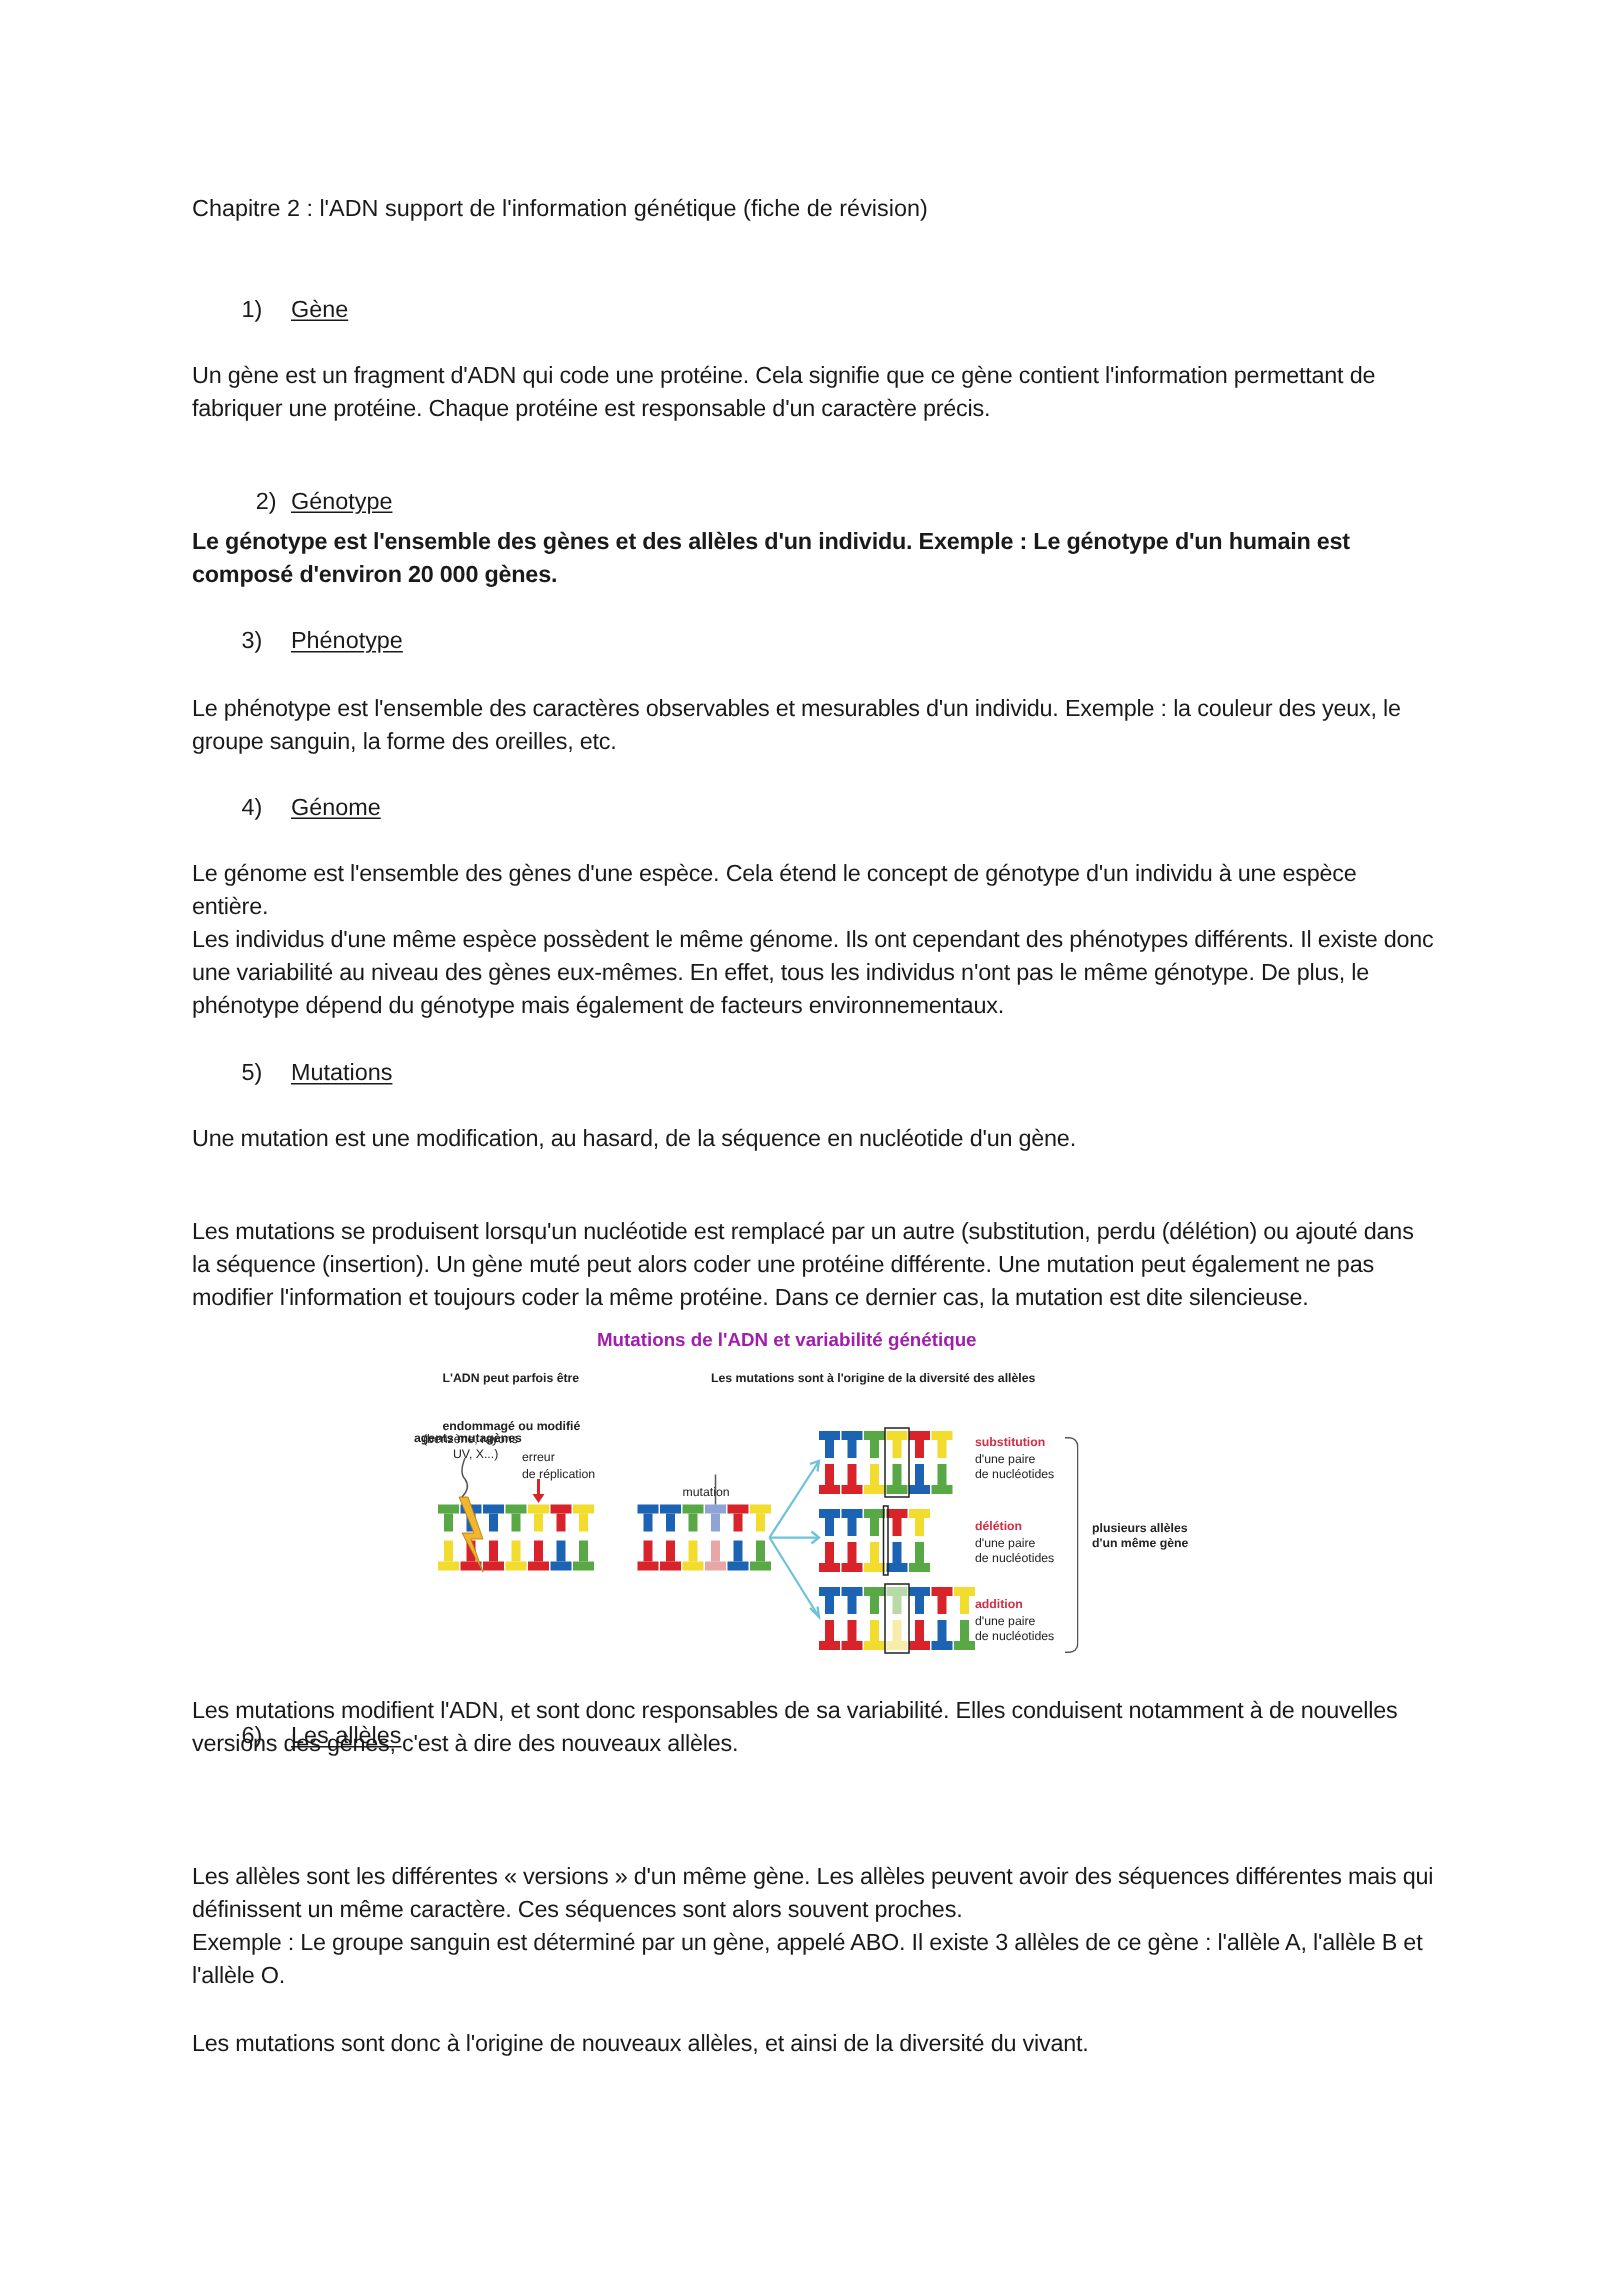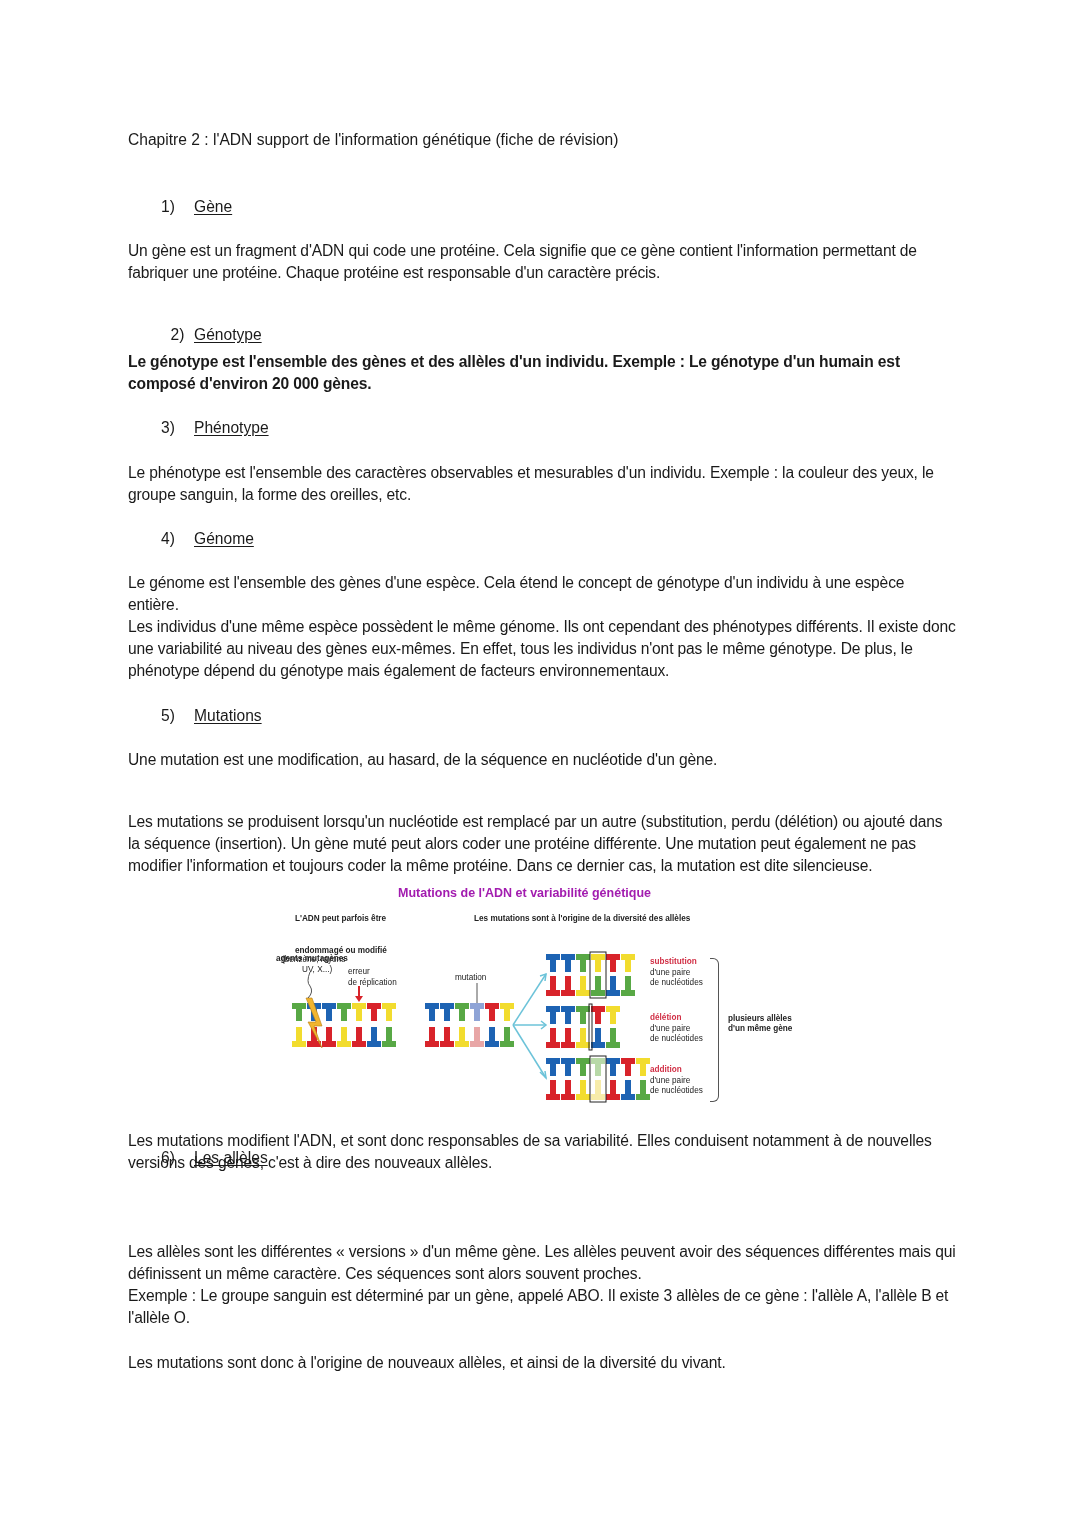--- a/index.html
+++ b/index.html
@@ -70,21 +70,21 @@
 
   <div class="fig-small fig-bold" style="left:25px; top:32px;">L'ADN peut parfois être</div>
   <div class="fig-small fig-bold" style="left:25px; top:48px;margin-top:16px;">endommagé ou modifié</div>
   <div class="fig-small fig-bold" style="left:204px; top:32px;">Les mutations sont à l'origine de la diversité des allèles</div>
 
   <div class="fig-small fig-bold" style="left:6px; top:72px;text-align:right;">agents mutagènes</div>
   <div class="fig-small" style="left:12px; top:73px;">(benzène, rayons</div>
   <div class="fig-small" style="left:32px; top:83px;">UV, X...)</div>
   <div class="fig-small" style="left:78px; top:85px;">erreur</div>
   <div class="fig-small" style="left:78px; top:96px;">de réplication</div>
-  <div class="fig-small" style="left:185px; top:91px;">mutation</div>
+  <div class="fig-small" style="left:185px; top:108px;">mutation</div>
 
   <div class="fig-small fig-red" style="left:380px; top:75px;">substitution</div>
   <div class="fig-small" style="left:380px; top:86px;">d'une paire</div>
   <div class="fig-small" style="left:380px; top:96px;">de nucléotides</div>
 
   <div class="fig-small fig-red" style="left:380px; top:131px;">délétion</div>
   <div class="fig-small" style="left:380px; top:142px;">d'une paire</div>
   <div class="fig-small" style="left:380px; top:152px;">de nucléotides</div>
 
   <div class="fig-small fig-red" style="left:380px; top:183px;">addition</div>

